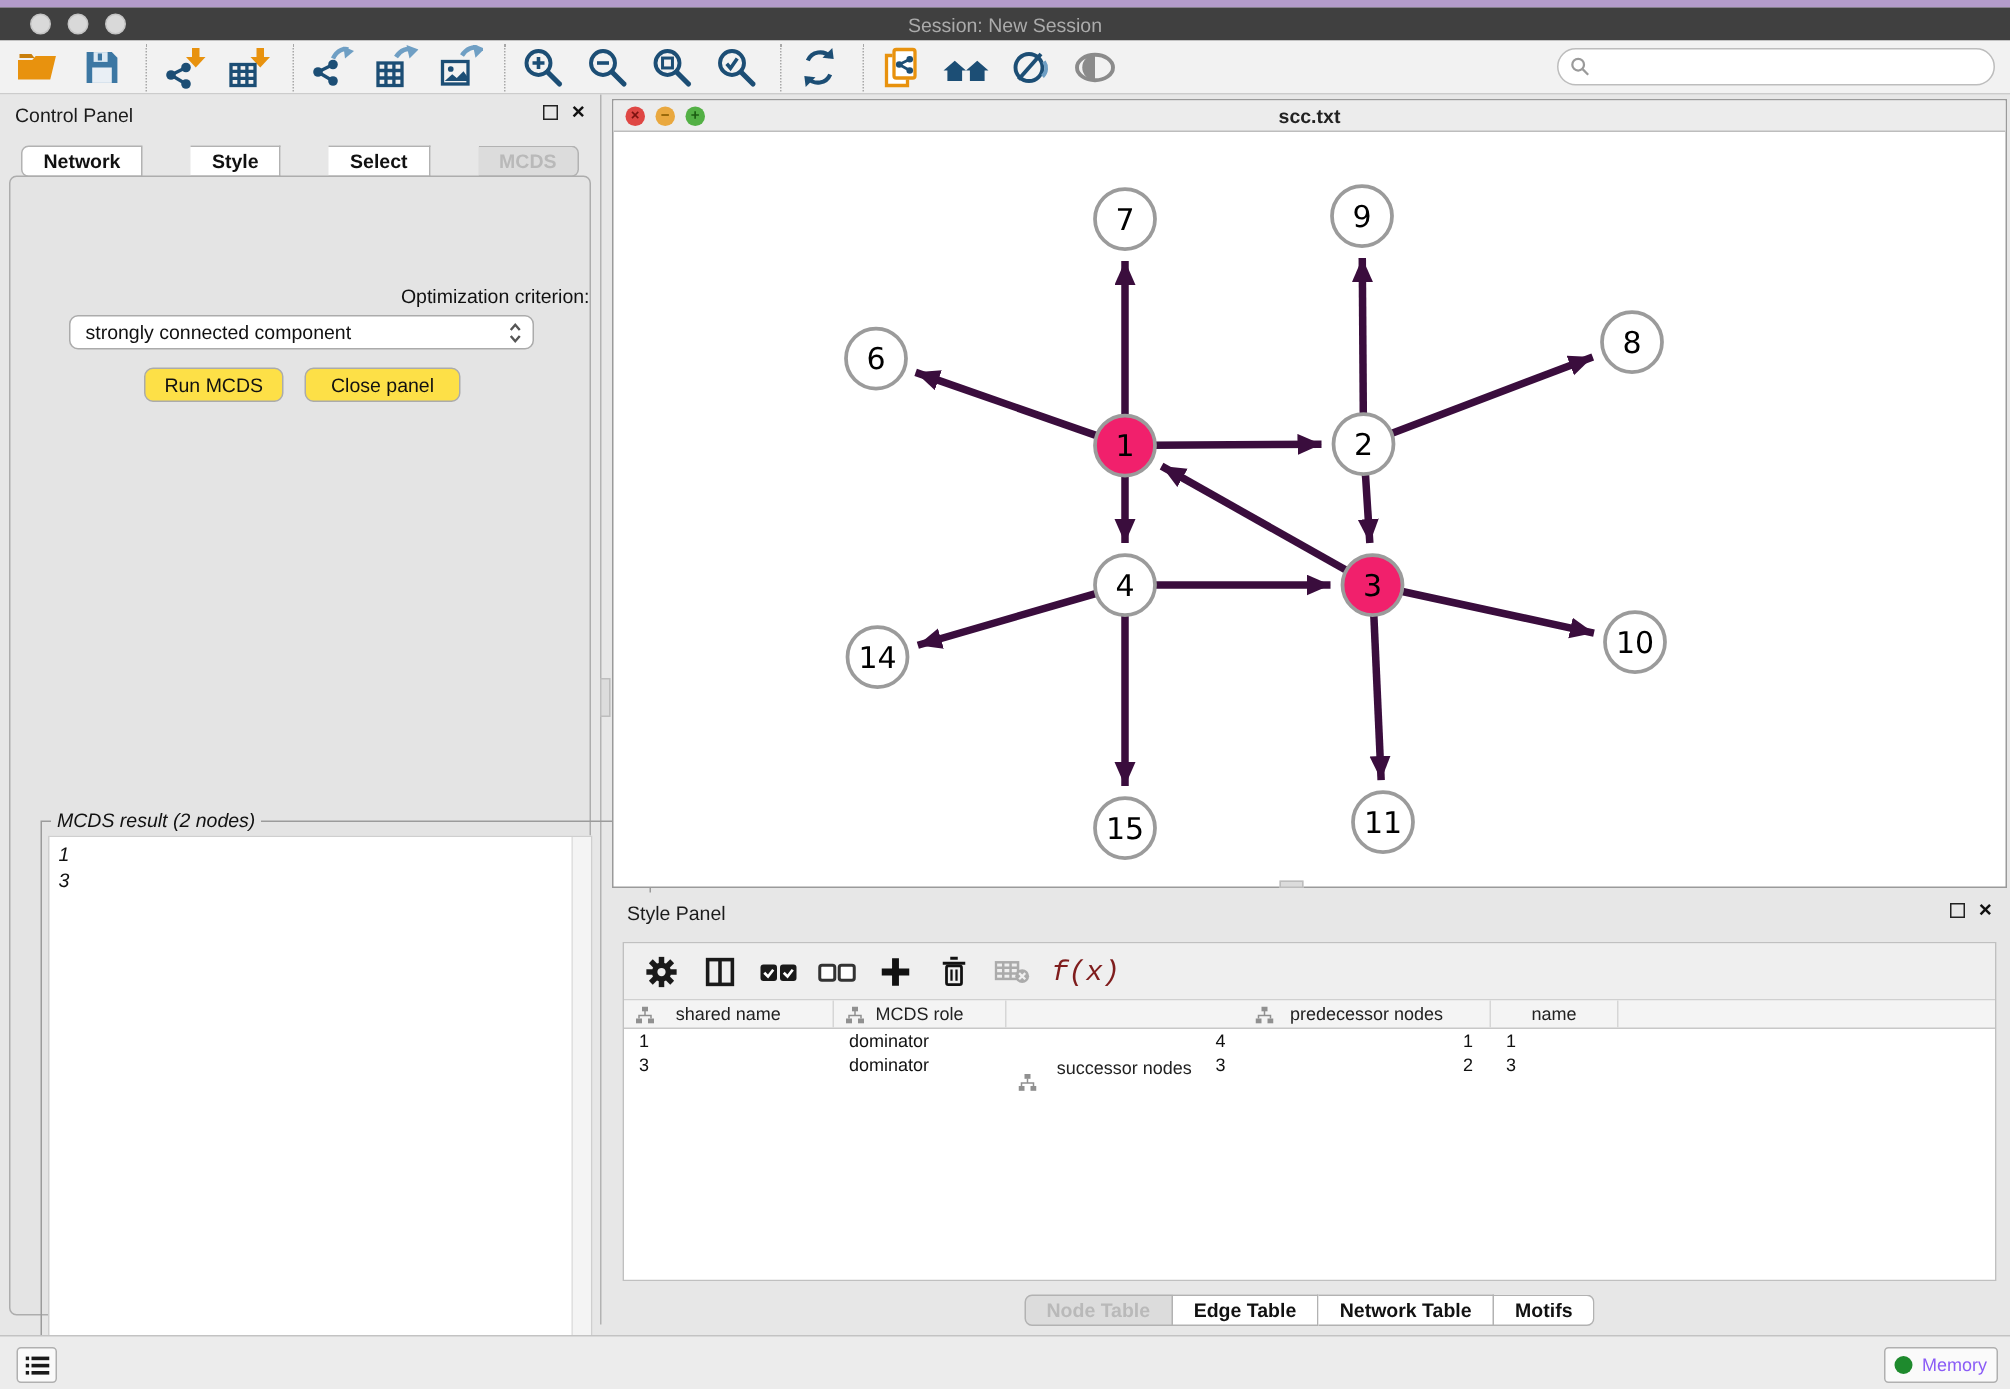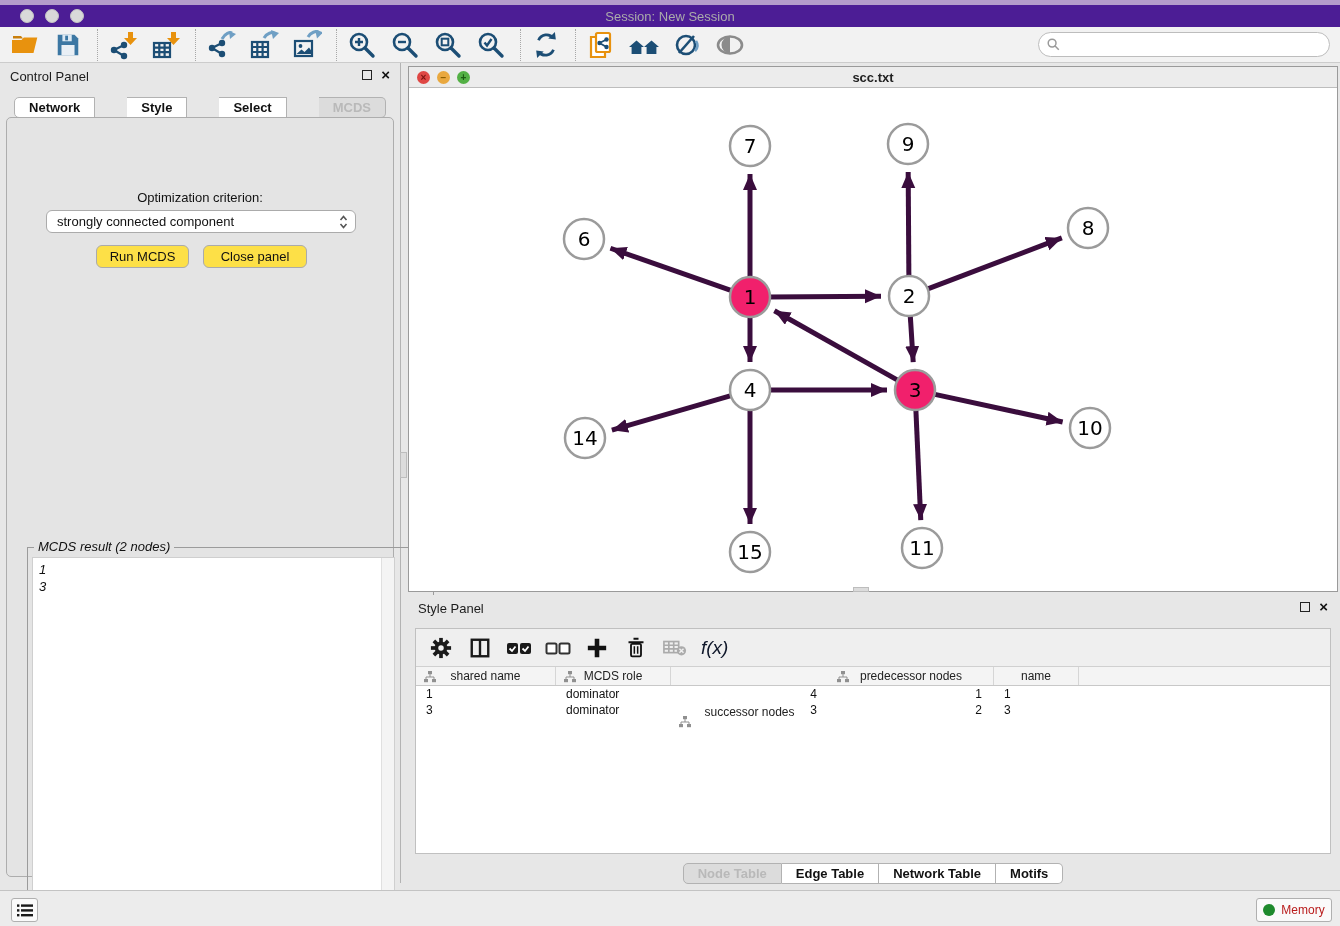--- a/index.html
+++ b/index.html
@@ -1,21 +1,21 @@
 <!DOCTYPE html>
 <html><head>
 <meta charset="utf-8">
 <style>
   * { margin:0; padding:0; box-sizing:border-box; }
   html,body { width:1340px; height:926px; overflow:hidden; }
   body { font-family:"Liberation Sans", sans-serif; background:#e7e7e7; position:relative; }
 
   
   .purple-strip { position:absolute; left:0; top:0; width:1340px; height:5px; background:#b49ccb; }
-  .titlebar { position:absolute; left:0; top:5px; width:1340px; height:22px; background:#4c1d95; }
+  .titlebar { position:absolute; left:0; top:5px; width:1340px; height:22px; background:#404040; }
   .tl-dot { position:absolute; top:4px; width:14px; height:14px; border-radius:50%; background:#d9d9d9; border:1px solid #c4c4c4; }
   .win-title { position:absolute; top:4px; left:0; width:100%; text-align:center; font-size:13px; color:#ababab; }
   .toolbar { position:absolute; left:0; top:27px; width:1340px; height:36px; background:#f2f2f2; border-bottom:1px solid #cccccc; display:flex; align-items:center; padding-left:8px; }
   .tbtn { width:34px; height:34px; display:flex; align-items:center; justify-content:center; margin-right:9px; }
   .tsep { width:0; height:32px; border-left:1px dotted #a8a8a8; margin:0 8px 0 3px; }
   .search-wrap { position:absolute; right:10px; top:5px; width:292px; height:25px; background:#fff; border:1px solid #bdbdbd; border-radius:13px; display:flex; align-items:center; padding-left:8px; }
   .search-wrap input { border:none; outline:none; flex:1; font-size:13px; background:transparent; margin-left:5px; font-family:"Liberation Sans",sans-serif; }
 
   
   .control-panel { position:absolute; left:0; top:63px; width:401px; height:820px; background:#e7e7e7; border-right:1px solid #b3b3b3;padding-left:43px; }
@@ -23,21 +23,21 @@
   .panel-title { position:absolute; left:10px; top:6px; font-size:13px; color:#1c1c1c; }
   .ph-icons { position:absolute; right:10px; top:6px; display:flex; gap:9px; align-items:center; }
   .float-icon { width:10px; height:10px; border:1.6px solid #222; }
   .close-x { font-size:15px; font-weight:bold; color:#111; line-height:11px; }
   .cp-tabs { position:absolute; top:34px; left:0; width:100%; display:flex; justify-content:center;gap:32px; }
   .mtab { height:21px; padding:0 14px; background:#fff; border:1px solid #b2b2b2; border-left:none; font-size:13px; font-weight:bold; color:#111; display:flex; align-items:center; }
   .mtab:first-child { border-left:1px solid #b2b2b2; border-radius:5px 0 0 5px; }
   .mtab:last-child { border-radius:0 5px 5px 0; }
   .mtab.sel { background:#dcdcdc; color:#b9b9b9; }
   .cp-body { position:absolute; left:6px; top:54px; width:388px; height:760px; border:1px solid #adadad; border-radius:5px; background:#e4e4e4; }
-  .opt-label { position:absolute; top:72px; width:100%; text-align:center; font-size:13px; color:#111; }
+  .opt-label { position:absolute; top:72px; width:100%; text-align:right; font-size:13px; color:#111; }
   .dropdown { position:absolute; left:39px; top:92px; width:310px; height:23px; background:#fff; border:1px solid #ababab; border-radius:6px; font-size:13px; display:flex; align-items:center; padding-left:10px; color:#111; }
   .dd-stepper { position:absolute; right:7px; top:3px; }
   .btn { position:absolute; height:23px; background:#fde047; border:1px solid #ababab; border-radius:6px; font-size:13px; color:#111; display:flex; align-items:center; justify-content:center; font-family:"Liberation Sans",sans-serif; }
   .fieldset { position:absolute; left:20px; top:429px; width:407px; height:377px; border:1px solid #9b9b9b;font-style:italic; }
   .fieldset-legend { position:absolute; top:-9px; left:6px; background:#e4e4e4; padding:0 4px; font-size:13px; color:#111; }
   .result-area { position:absolute; left:4px; top:9px; width:363px; height:362px; background:#fff; border:1px solid #cfcfcf; }
   .result-text { position:absolute; left:6px; top:3px; font-size:13px; color:#111; white-space:pre; line-height:17px; }
   .result-scroll { position:absolute; right:0; top:0; width:13px; height:100%; background:#f4f4f4; border-left:1px solid #e0e0e0; }
 
   
@@ -45,34 +45,34 @@
   .nw-titlebar { position:absolute; top:0; left:0; width:100%; height:21px; background:#ececec; border-bottom:1px solid #bdbdbd; }
   .nw-dot { position:absolute; top:4px; width:13px; height:13px; border-radius:50%; font-size:10px; font-weight:bold; display:flex; align-items:center; justify-content:center; line-height:1; }
   .nw-title { position:absolute; top:3px; width:100%; text-align:center; font-size:13px; font-weight:bold; color:#222; }
   .net-canvas { position:absolute; left:0; top:21px; }
 
   
   .table-panel { position:absolute; left:408px; top:595px; width:930px; height:295px; background:#e7e7e7; }
   .tp-container { position:absolute; left:7px; top:33px; width:916px; height:226px; border:1px solid #c0c0c0; background:#fff; display:flex; flex-direction:column; }
   .tp-toolbar { height:38px; background:#efefef; border-bottom:1px solid #d0d0d0; display:flex; align-items:center; padding-left:12px; }
   .tp-tool { margin-right:13px; display:flex; align-items:center; justify-content:center; width:26px; height:26px; }
-  .fx-label { font-family:Liberation Sans, sans-serif; font-style:italic; font-size:19px; color:#0f172a; }
+  .fx-label { font-family:Liberation Mono, monospace; font-style:italic; font-size:19px; color:#7f1d1d; }
   .tp-headrow { height:19px; background:#f4f4f4; border-bottom:1px solid #c8c8c8; display:flex; }
   .tp-th { display:flex; align-items:center; justify-content:center; gap:6px; font-size:12px; color:#222; border-right:1px solid #d6d6d6; position:relative; }
   .tp-th .th-icon { position:absolute; left:8px; top:4px; }
   .tp-rows { flex:1; background:#fff; }
   .tp-row { height:16px; display:flex; font-size:12px; color:#111; }
   .tp-cell { overflow:hidden; white-space:nowrap; }
   .tp-tabs { position:absolute; top:268px; left:0; width:100%; display:flex; justify-content:center; }
 
   
   .statusbar { position:absolute; left:0; top:890px; width:1340px; height:36px; background:#ececec; border-top:1px solid #c3c3c3; }
   .sb-btn { position:absolute; background:#fafafa; border:1px solid #b0b0b0; border-radius:3px; display:flex; align-items:center; justify-content:center; }
   .mem-dot { width:12px; height:12px; border-radius:50%; background:#1e8a2d; margin-right:6px; }
-  .mem-label { font-size:12px; color:#b91c1c; }
+  .mem-label { font-size:12px; color:#8b5cf6; }
 
   .split-handle-v { position:absolute; left:400px; top:452px; width:7px; height:26px; background:#dcdcdc; border:1px solid #bdbdbd; }
   .split-handle-h { position:absolute; left:853px; top:587px; width:16px; height:5px; background:#dcdcdc; border:1px solid #bdbdbd; }
 </style>
 </head>
 <body>
 
 <div class="purple-strip"></div>
 <div class="titlebar">
   <div class="tl-dot" style="left:20px"></div>

